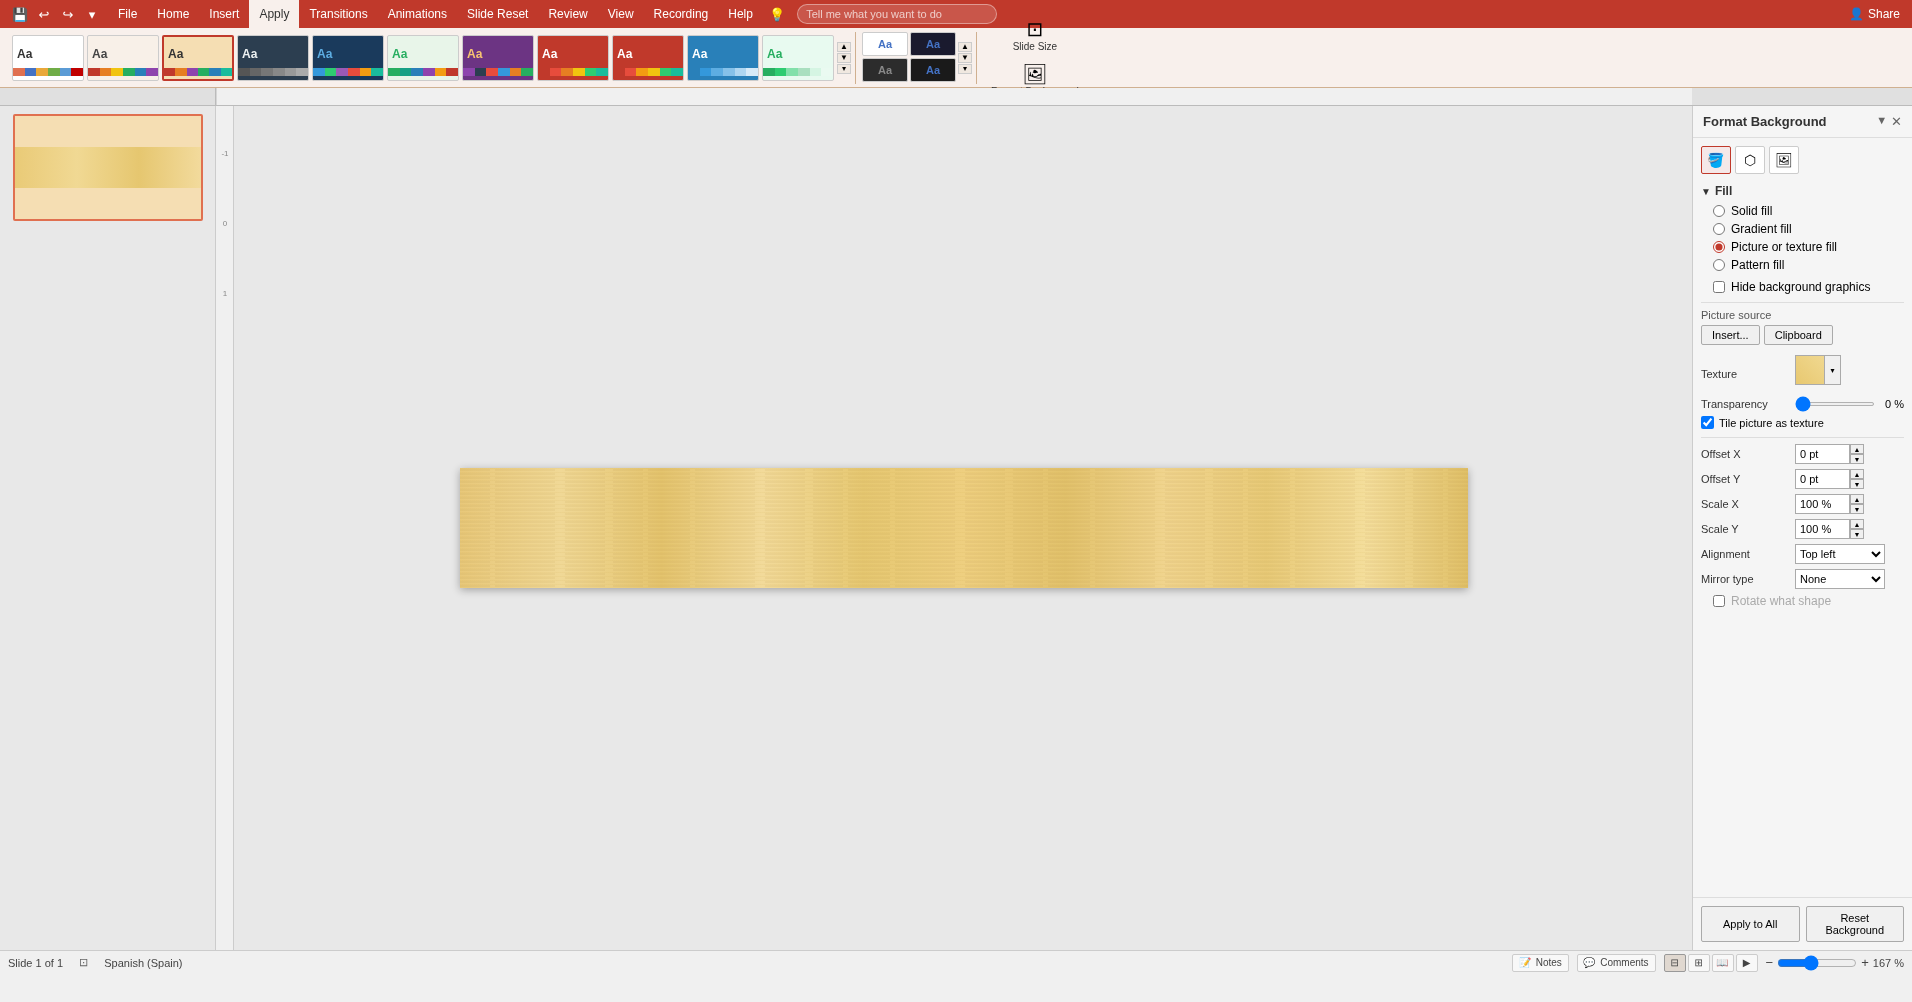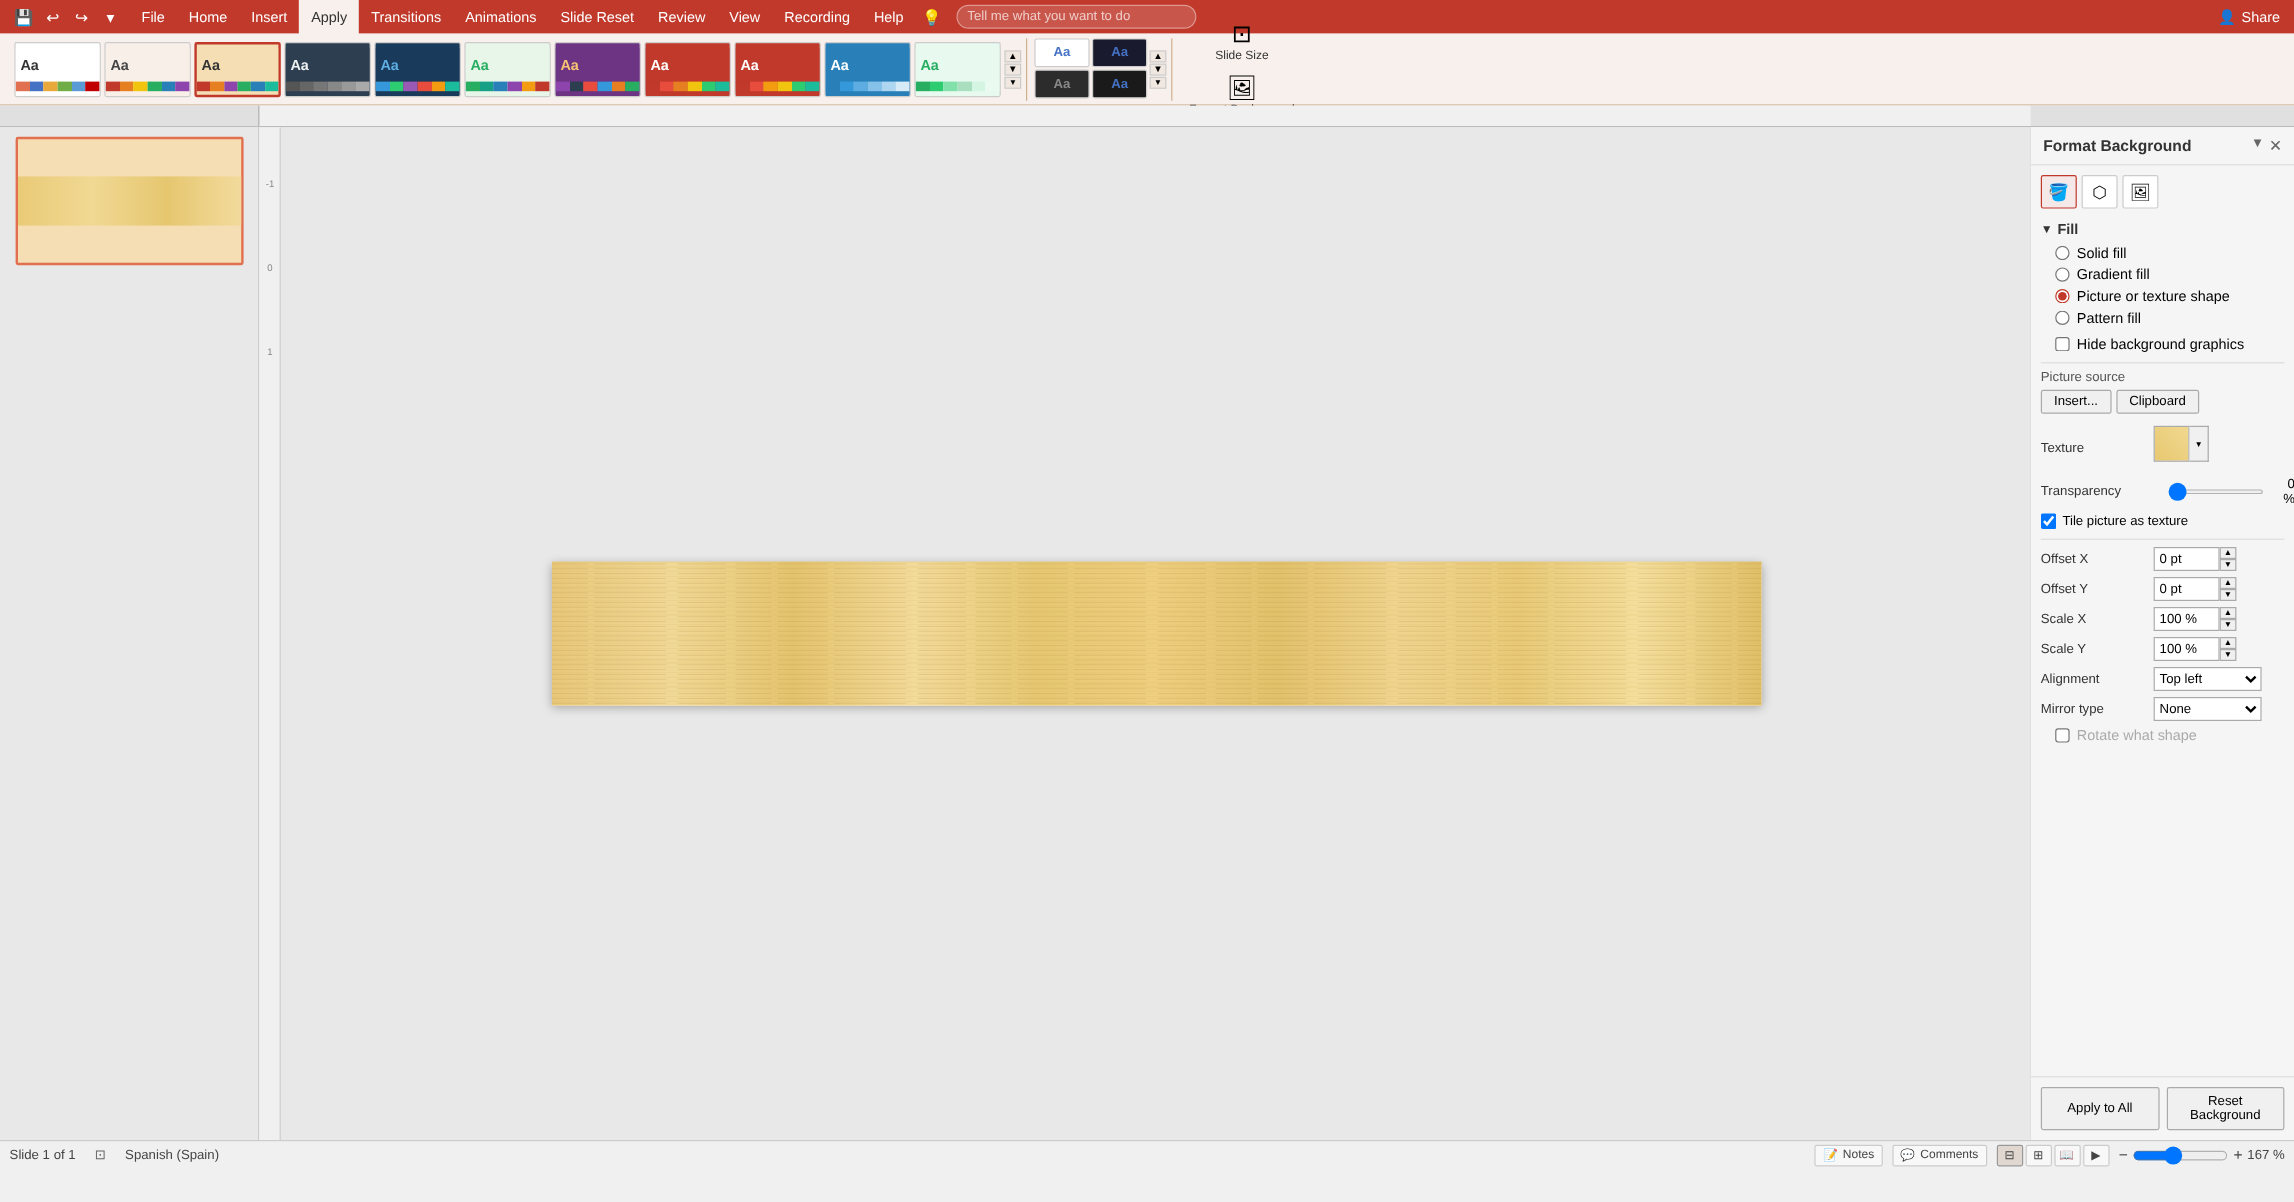--- a/index.html
+++ b/index.html
@@ -408,21 +408,21 @@
       cursor: pointer;
       font-size: 8px;
       display: flex;
       align-items: center;
       justify-content: center;
     }
 
     .transparency-row {
       display: flex;
       align-items: center;
-      gap: 16px;
+      gap: 4px;
       margin-bottom: 6px;
     }
 
     .transparency-slider {
       width: 80px;
       height: 4px;
     }
 
     .transparency-value {
       font-size: 11px;
@@ -870,21 +870,21 @@
         <label class="radio-row">
           <input type="radio" name="fill" style="">
           <span>Solid fill</span>
         </label>
         <label class="radio-row">
           <input type="radio" name="fill" style="">
           <span>Gradient fill</span>
         </label>
         <label class="radio-row">
           <input type="radio" name="fill" checked="" style="">
-          <span>Picture or texture shape</span>
+          <span>Picture or texture fill</span>
         </label>
         <label class="radio-row">
           <input type="radio" name="fill" style="">
           <span>Pattern fill</span>
         </label>
       </div>
 
       <div class="checkbox-row">
         <input type="checkbox" style="">
         <span>Hide background graphics</span>

